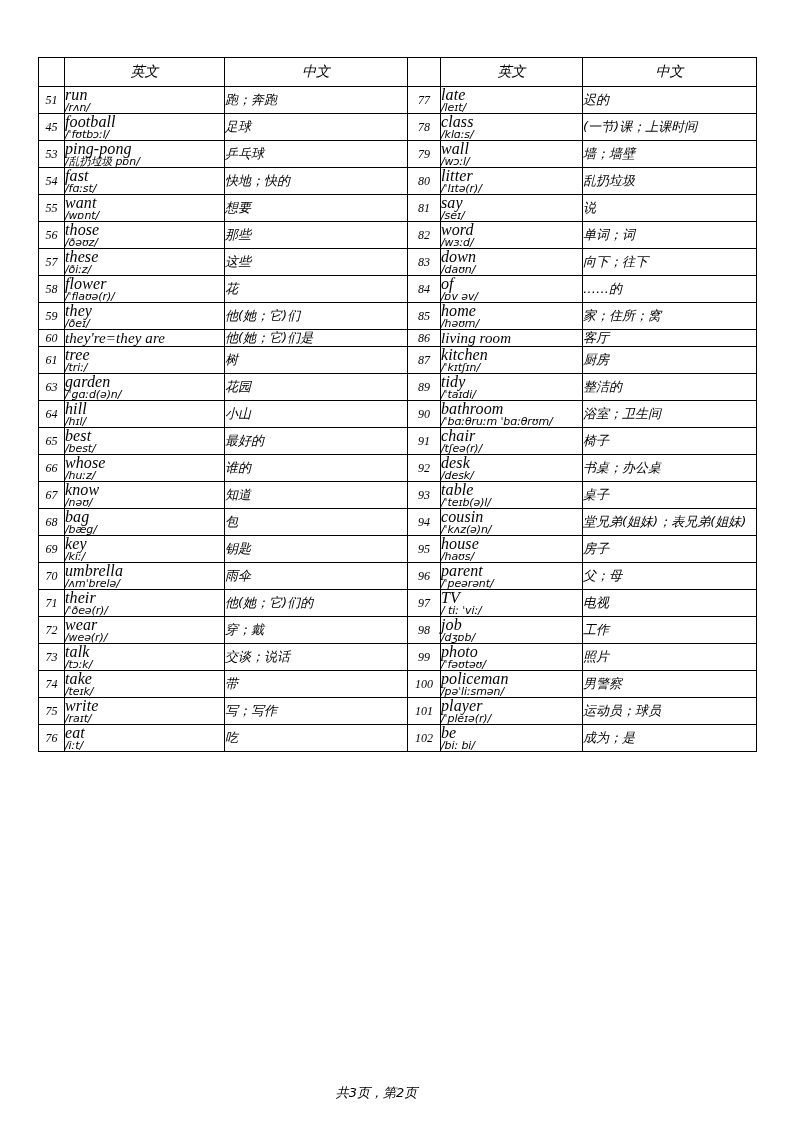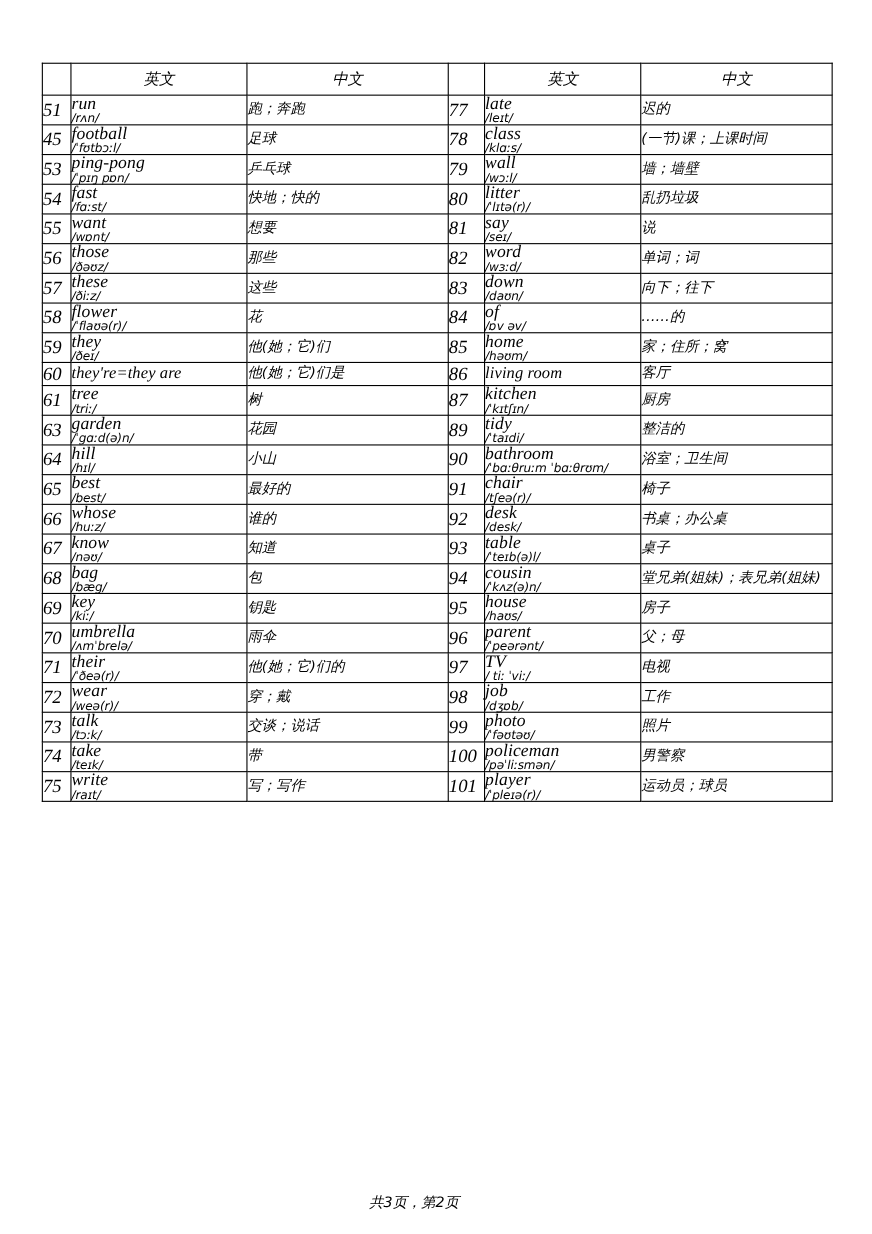--- a/index.html
+++ b/index.html
@@ -48,21 +48,22 @@
   thead th {
     height: 28px;
     text-align: center;
     font-weight: normal;
     font-size: 14px;
     font-family: "Liberation Serif", serif;
   }
   thead th.blank { }
 
   td.num {
-    font-size: 17px;
+    text-align: center;
+    font-size: 12px;
     font-family: "Liberation Serif", serif;
     padding: 0 1px;
   }
   td.word {
     padding: 2px 4px 2px 6px;
     line-height: 1.0;
   }
   td.word .w {
     font-size: 16px;
     font-family: "Liberation Serif", serif;
@@ -145,21 +146,21 @@
             <td class="word">
               <span class="w">class</span>
               <span class="ipa">/klɑːs/</span>
             </td>
             <td class="mean">(一节)课；上课时间</td>
           </tr>
           <tr>
             <td class="num">53</td>
             <td class="word">
               <span class="w">ping-pong</span>
-              <span class="ipa">/ˈpɪŋ pɒn/</span>
+              <span class="ipa">/乱扔垃圾 pɒn/</span>
             </td>
             <td class="mean">乒乓球</td>
             <td class="num">79</td>
             <td class="word">
               <span class="w">wall</span>
               <span class="ipa">/wɔːl/</span>
             </td>
             <td class="mean">墙；墙壁</td>
           </tr>
           <tr>
@@ -446,19 +447,33 @@
               <span class="w">write</span>
               <span class="ipa">/raɪt/</span>
             </td>
             <td class="mean">写；写作</td>
             <td class="num">101</td>
             <td class="word">
               <span class="w">player</span>
               <span class="ipa">/ˈpleɪə(r)/</span>
             </td>
             <td class="mean">运动员；球员</td>
+          </tr>
+          <tr>
+            <td class="num">76</td>
+            <td class="word">
+              <span class="w">eat</span>
+              <span class="ipa">/iːt/</span>
+            </td>
+            <td class="mean">吃</td>
+            <td class="num">102</td>
+            <td class="word">
+              <span class="w">be</span>
+              <span class="ipa">/biː  bi/</span>
+            </td>
+            <td class="mean">成为；是</td>
           </tr>
         </tbody>
     </table>
   </div>
 
   <div class="footer">共3页，第2页</div>
 </div>
 
 </body></html>

